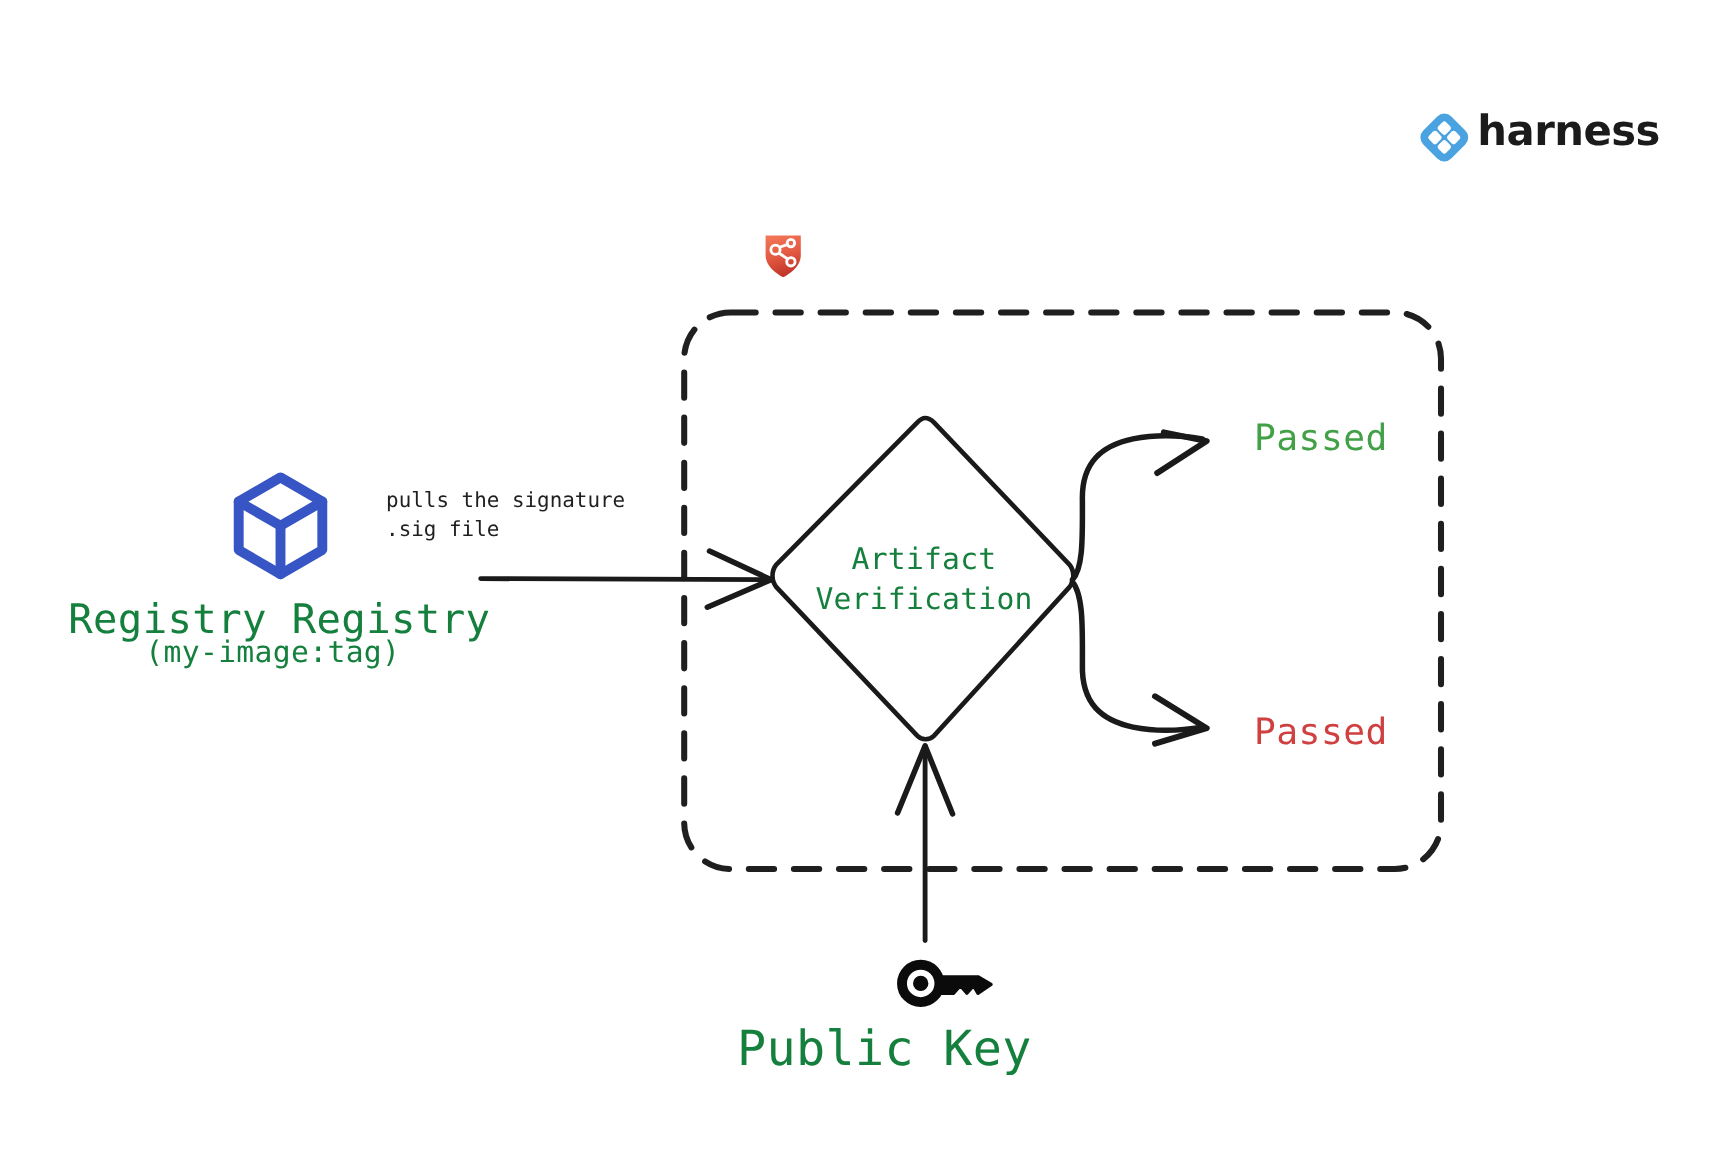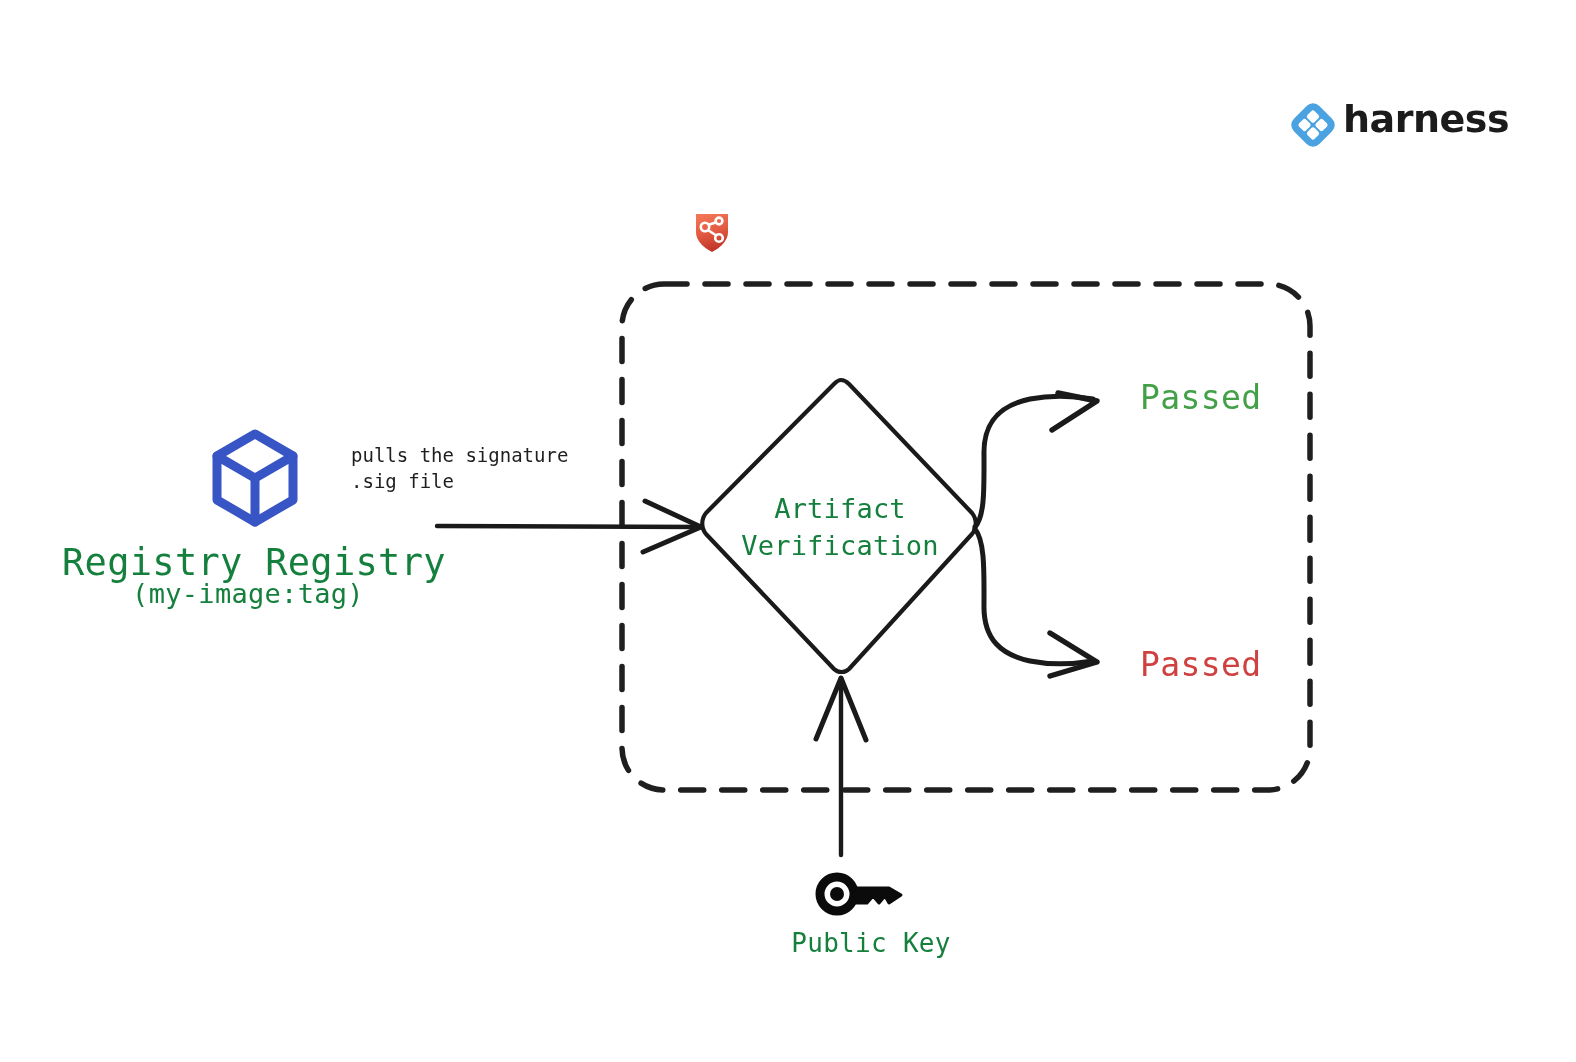--- a/index.html
+++ b/index.html
@@ -103,24 +103,24 @@
   }
   #failed-label {
     left: 1140px;
     top: 645px;
     width: 180px;
     text-align: left;
     font-size: 33px;
     letter-spacing: 0.4px;
   }
   #publickey-label {
-    left: 721px;
+    left: 654px;
     top: 928px;
     width: 300px;
-    font-size: 26px;
+    font-size: 44px;
     letter-spacing: 0.3px;
   }
 </style>
 </head>
 <body>
 
 <svg id="canvas" viewBox="0 0 1576 1062" xmlns="http://www.w3.org/2000/svg">
 
   <defs>
     <linearGradient id="shieldGrad" x1="0" y1="0" x2="0.25" y2="1">

